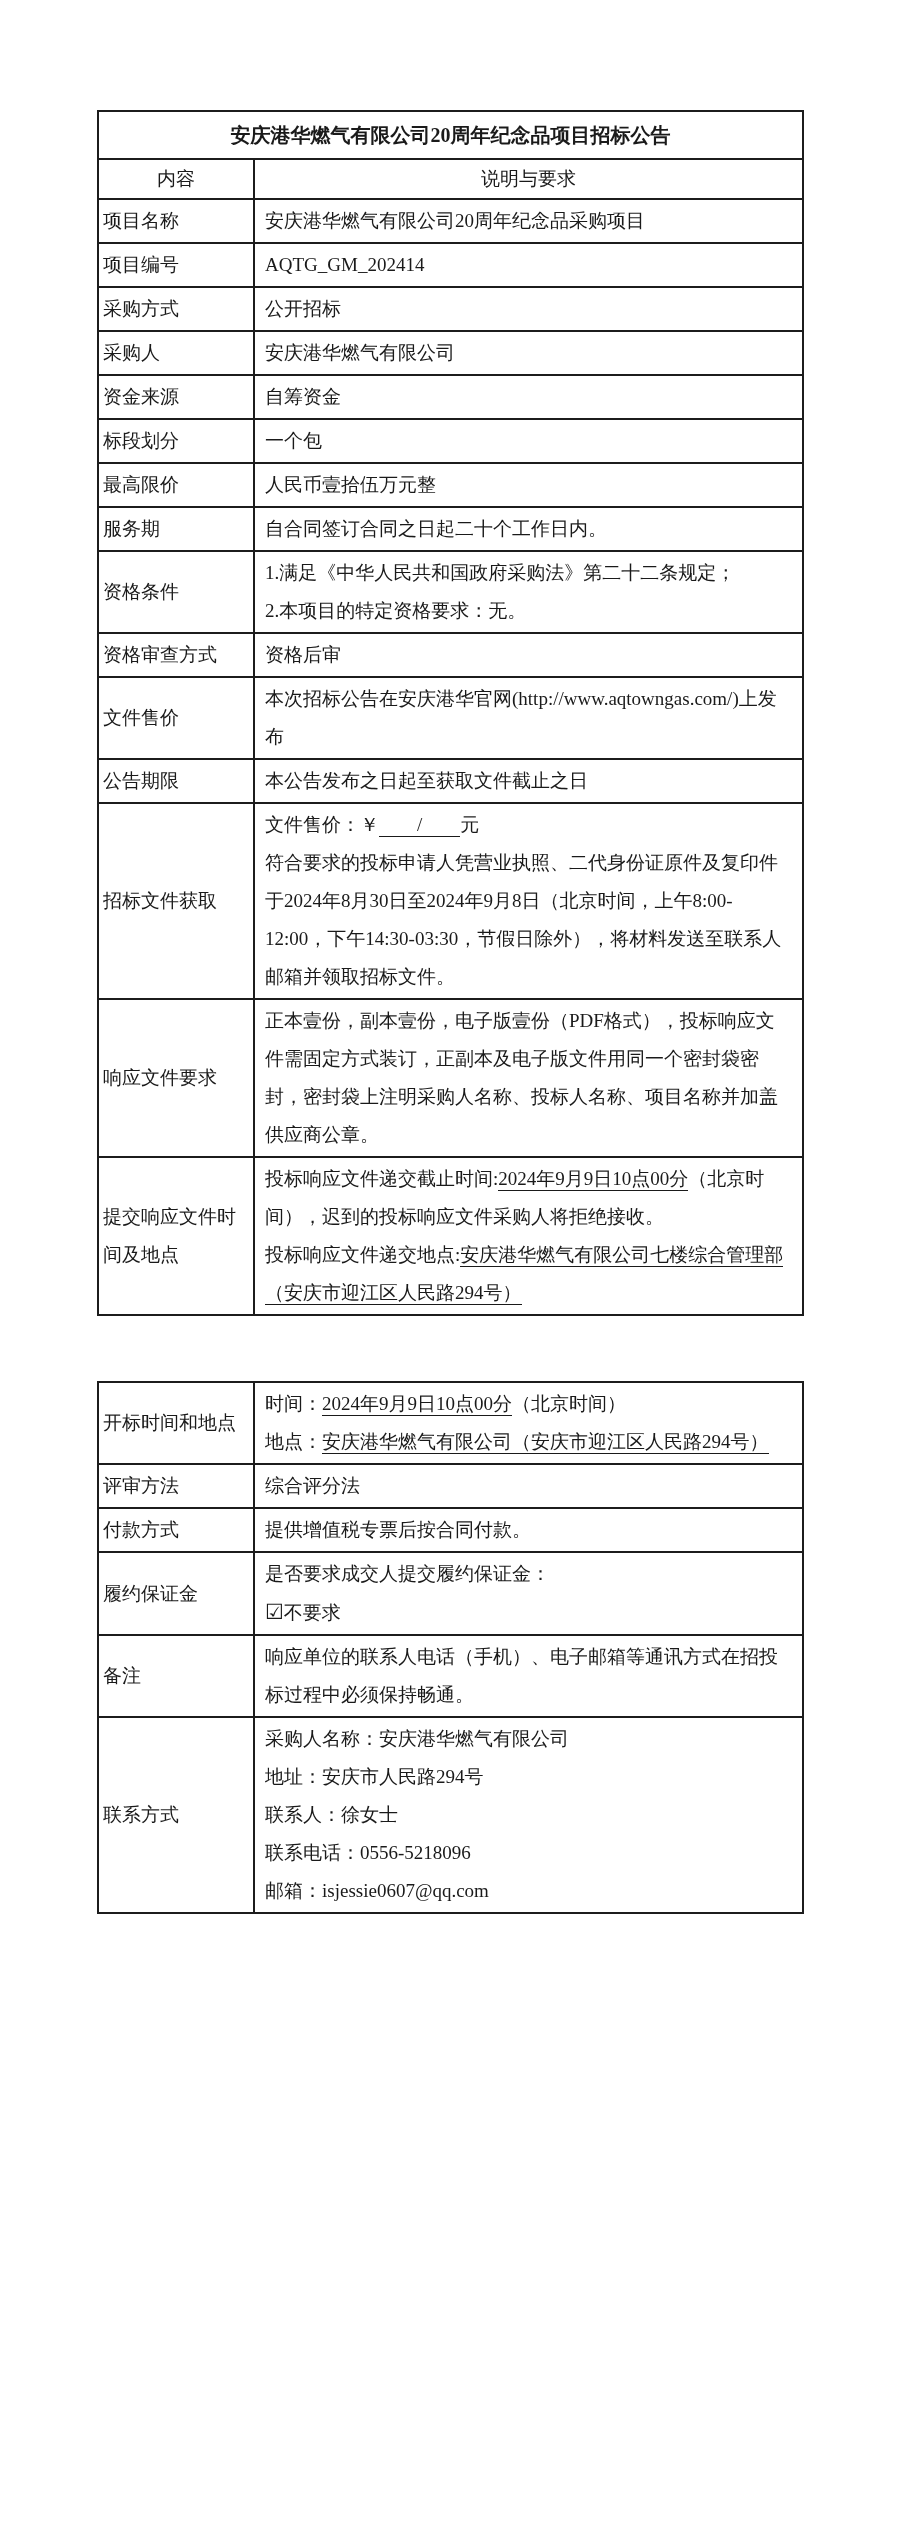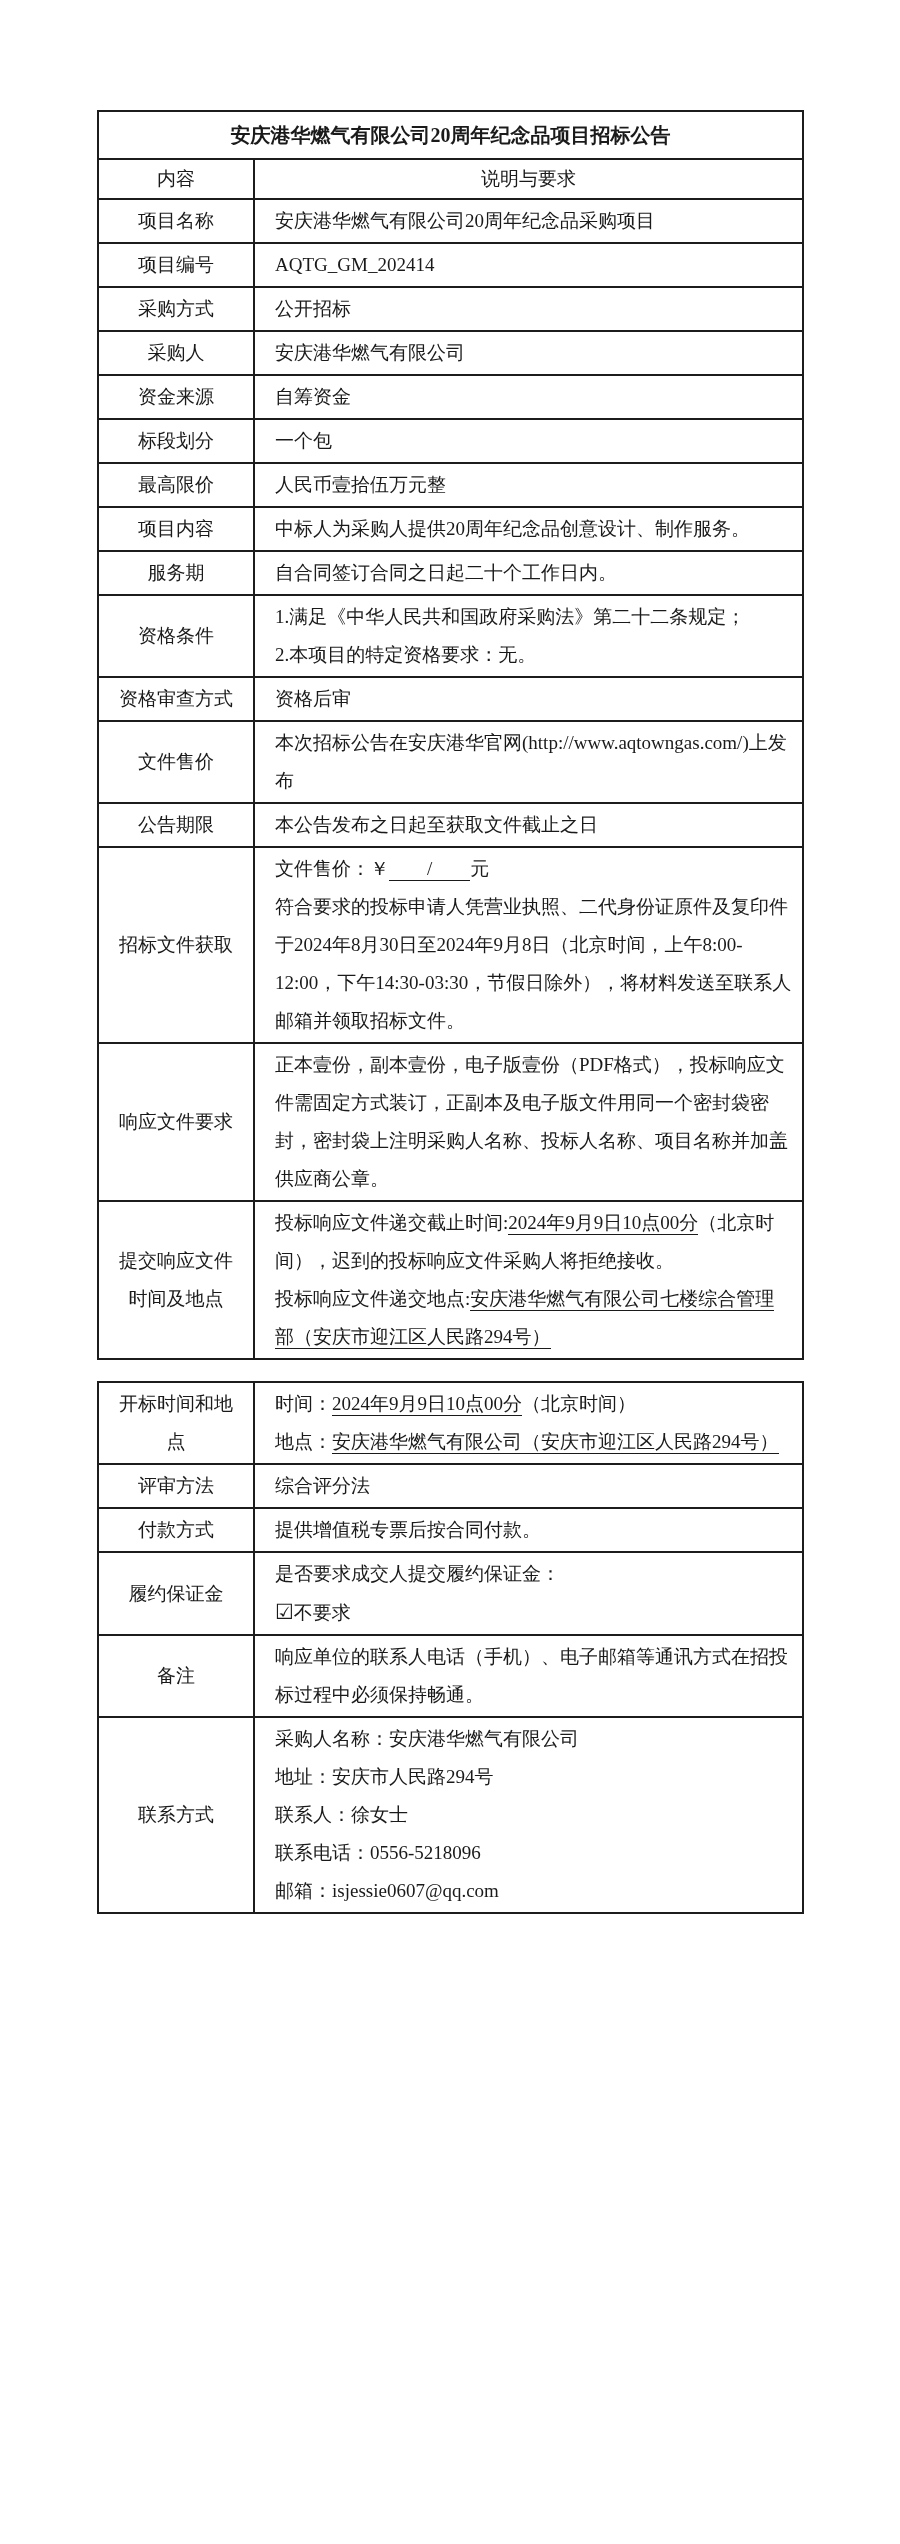--- a/index.html
+++ b/index.html
@@ -32,33 +32,33 @@
     vertical-align:middle;
   }
   td.title-cell{
     height:46px;
     text-align:center;
     font-weight:bold;
     font-size:20px;
     padding:0 4px;
   }
   td.label-cell{
-    text-align:center;
-    padding:2px 16px;
+    text-align:left;
+    padding:2px 4px;
   }
   td.value-cell{
     padding:2px 10px;
     text-align:left;
   }
   tr.header-row td{
     height:36px;
     text-align:center;
     padding:0 4px;
   }
-  .line{line-height:38px;margin-left:10px;}
+  .line{line-height:38px;}
   .u{
     border-bottom:1px solid var(--ink);
     padding-bottom:1px;
   }
   .checkbox-glyph{
     font-size:21px;
   }
 </style>
 </head>
 <body>
@@ -114,26 +114,20 @@
             <div class="line"><span>一个包</span></div>
           </td>
         </tr>
         <tr>
           <td class="label-cell">最高限价</td>
           <td class="value-cell">
             <div class="line"><span>人民币壹拾伍万元整</span></div>
           </td>
         </tr>
         <tr>
-          <td class="label-cell">项目内容</td>
-          <td class="value-cell">
-            <div class="line"><span>中标人为采购人提供20周年纪念品创意设计、制作服务。</span></div>
-          </td>
-        </tr>
-        <tr>
           <td class="label-cell">服务期</td>
           <td class="value-cell">
             <div class="line"><span>自合同签订合同之日起二十个工作日内。</span></div>
           </td>
         </tr>
         <tr>
           <td class="label-cell">资格条件</td>
           <td class="value-cell">
             <div class="line"><span>1.满足《中华人民共和国政府采购法》第二十二条规定；</span></div>
             <div class="line"><span>2.本项目的特定资格要求：无。</span></div>

